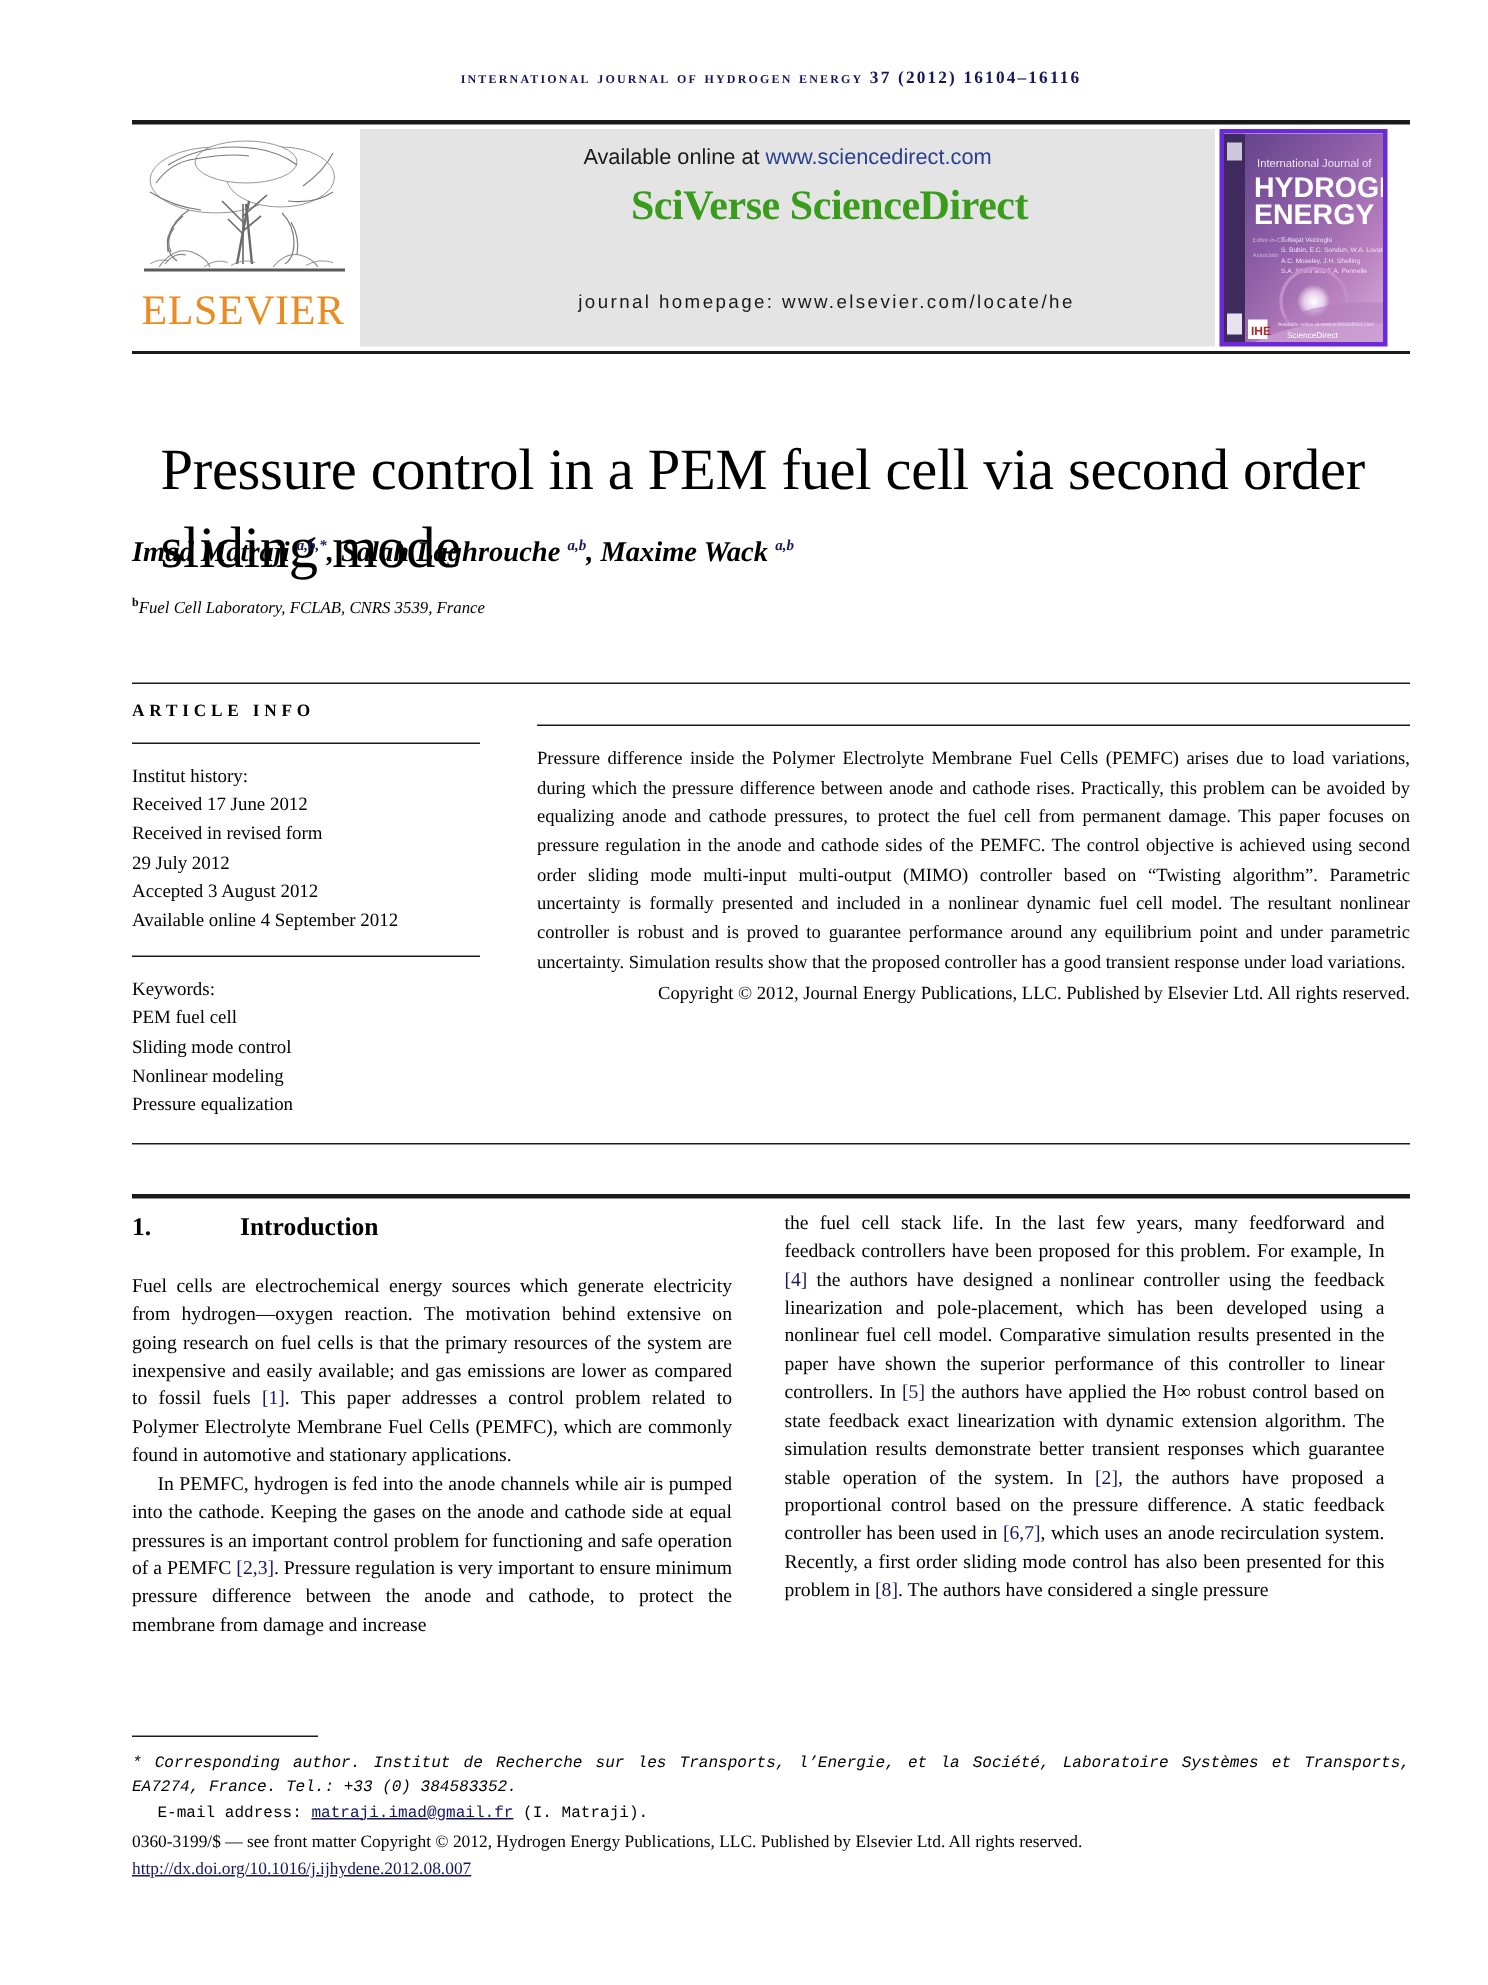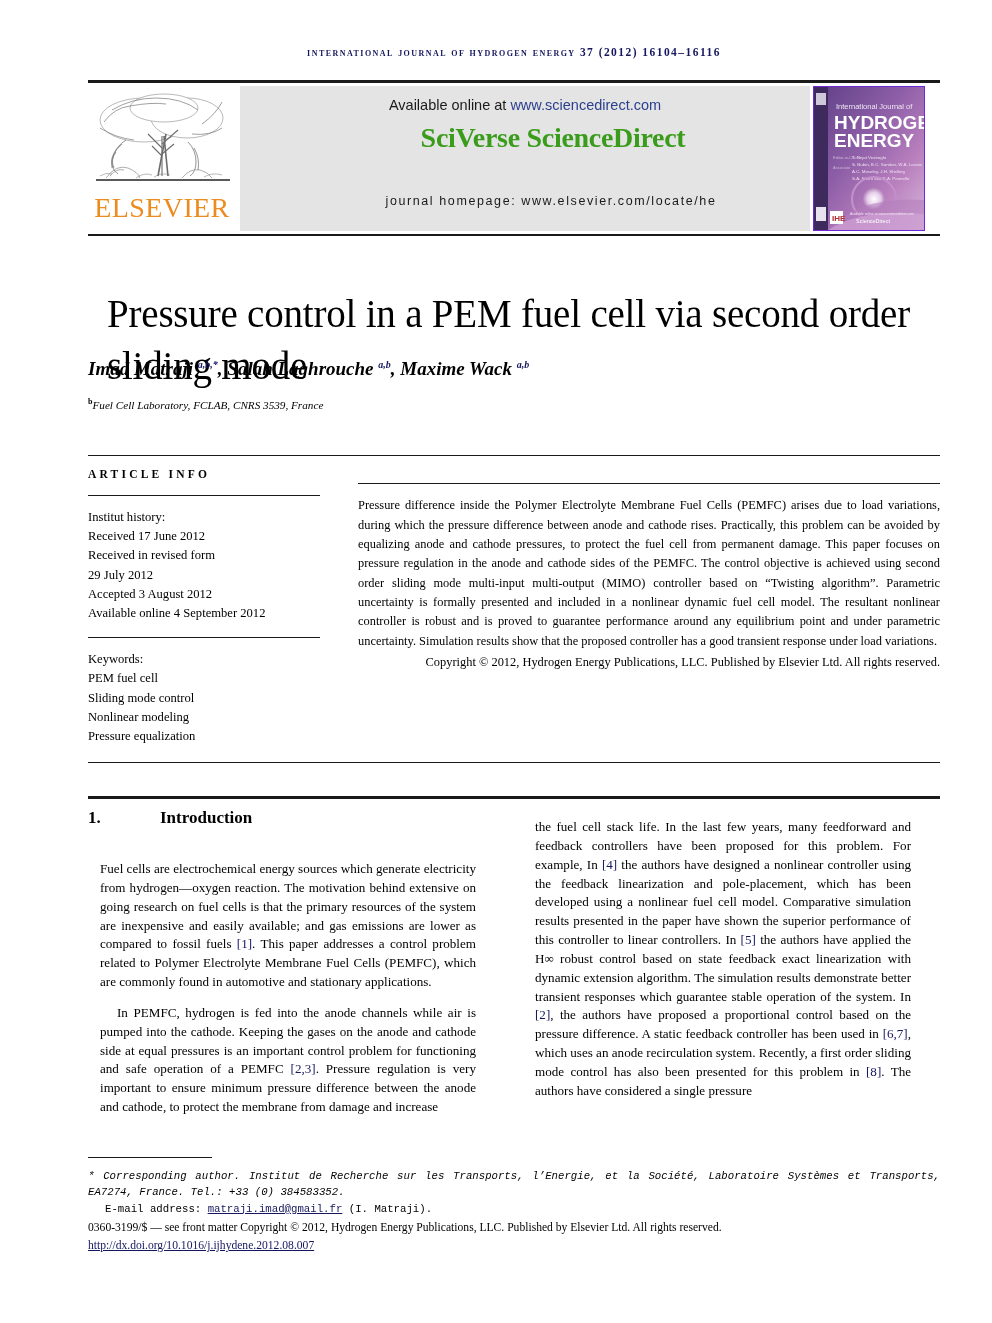--- a/index.html
+++ b/index.html
@@ -105,21 +105,21 @@
     letter-spacing: 1.6px;
     color: #1a1a1a;
     padding-left: 26px;
   }
 
   .cover {
     position: absolute;
     left: 725px; top: 0px;
     width: 112px; height: 145px;
     overflow: hidden;
-    border: 1px solid #6d28d9;
+    border: 3px solid #6d28d9;
     box-sizing: border-box;
   }
 
   .rule-bottom-mast {
     position: absolute;
     left: 70px; top: 234px; width: 852px; height: 1.5px;
     background: #1a1a1a;
   }
 
   
@@ -235,21 +235,21 @@
     top: 848px;
     width: 400px;
     font-family: "Liberation Serif", serif;
     font-size: 13.1px;
     line-height: 1.44;
     text-align: justify;
     color: #000;
   }
   .bodycol.left { left: 70px; }
   .bodycol.right { left: 505px; top: 806px; }
-  .bodycol p { margin: 12px; }
+  .bodycol p { margin: 0; }
   .bodycol p + p { text-indent: 17px; }
   .ref { color: #15175e; }
 
   
   .foot-rule {
     position: absolute;
     left: 70px; top: 1157px; width: 124px; height: 1.2px;
     background: #1a1a1a;
   }
   .footnote {
@@ -409,21 +409,21 @@
       <div>PEM fuel cell</div>
       <div>Sliding mode control</div>
       <div>Nonlinear modeling</div>
       <div>Pressure equalization</div>
     </div>
   </div>
 
   <div class="col-abs">
     <div class="hr-thin"></div>
     <div class="abs-body">Pressure difference inside the Polymer Electrolyte Membrane Fuel Cells (PEMFC) arises due to load variations, during which the pressure difference between anode and cathode rises. Practically, this problem can be avoided by equalizing anode and cathode pressures, to protect the fuel cell from permanent damage. This paper focuses on pressure regulation in the anode and cathode sides of the PEMFC. The control objective is achieved using second order sliding mode multi-input multi-output (MIMO) controller based on “Twisting algorithm”. Parametric uncertainty is formally presented and included in a nonlinear dynamic fuel cell model. The resultant nonlinear controller is robust and is proved to guarantee performance around any equilibrium point and under parametric uncertainty. Simulation results show that the proposed controller has a good transient response under load variations.</div>
-    <div class="abs-copy">Copyright © 2012, Hydrogen Energy Publications, LLC. Published by Elsevier Ltd. All rights reserved.</div>
+    <div class="abs-copy">Copyright © 2012, Journal Energy Publications, LLC. Published by Elsevier Ltd. All rights reserved.</div>
   </div>
 
   <div class="rule-abs-bottom"></div>
   <div class="rule-body-top"></div>
 
   <div class="intro-head">
     <span class="num">1.</span><span>Introduction</span>
   </div>
 
   <div class="bodycol left">

